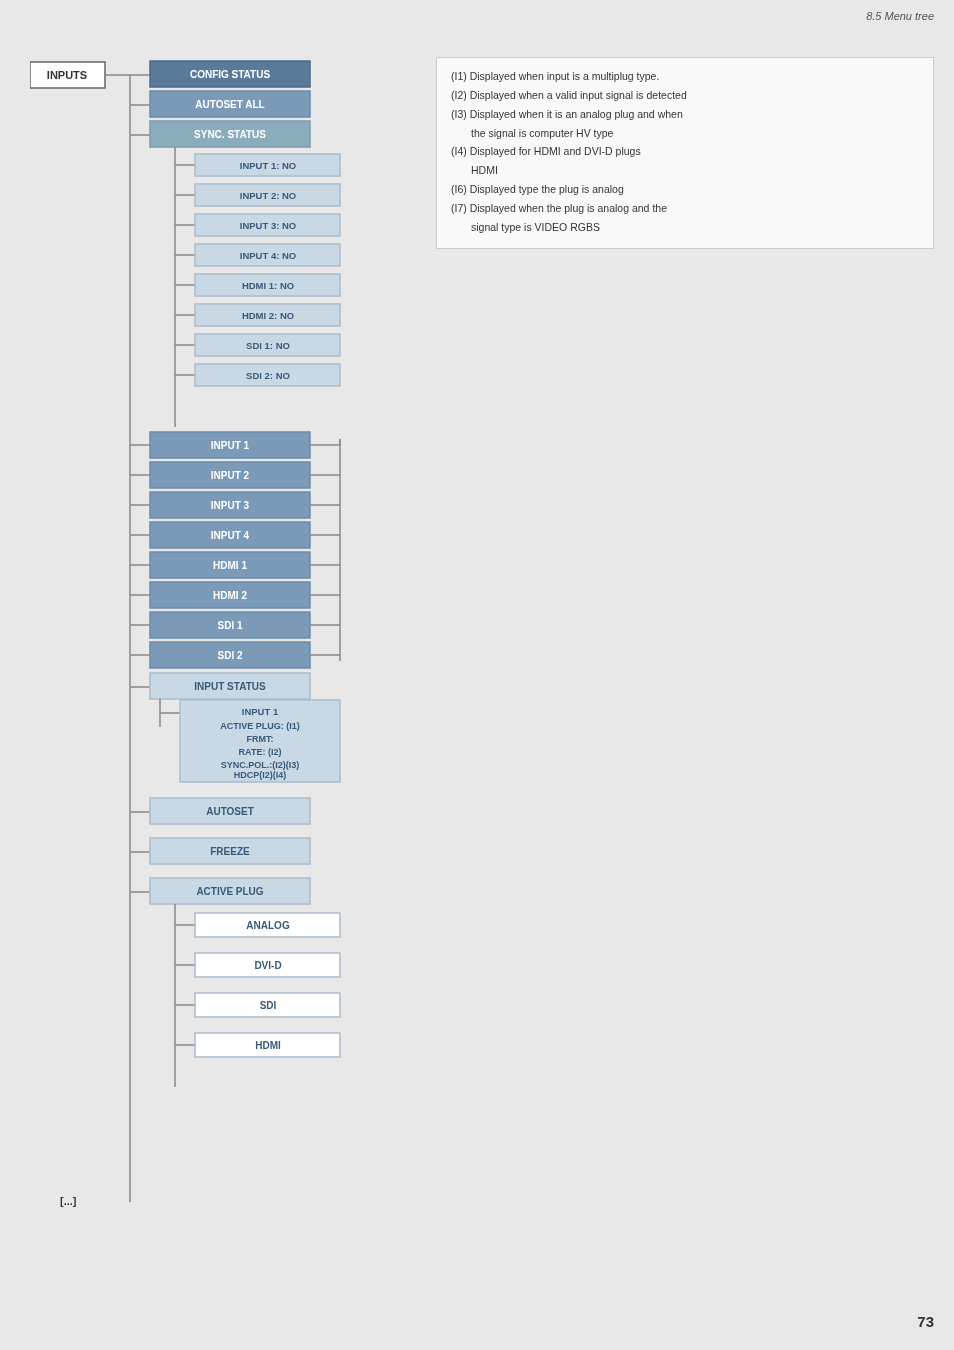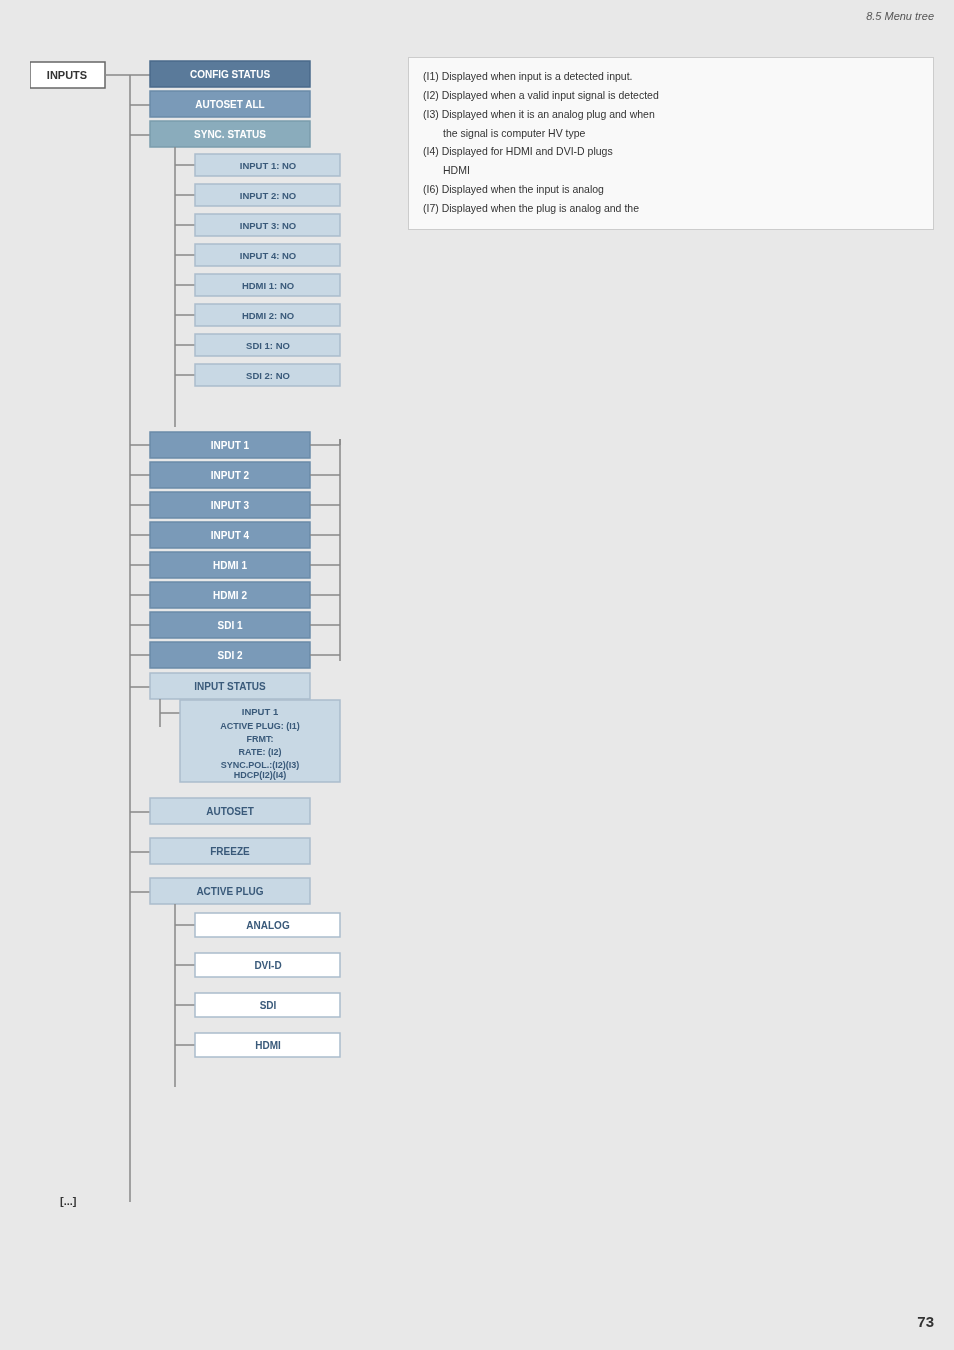--- a/index.html
+++ b/index.html
@@ -19,21 +19,21 @@
       font-style: italic;
       font-size: 11px;
       color: #555;
       margin-left: 17px;
     }
 
     .main-content {
       display: flex;
       flex-direction: row;
       padding: 20px 20px 20px 30px;
-      gap: 18px;
+      gap: 46px;
     }
 
     
     .tree-section {
       flex: 0 0 360px;
       position: relative;
     }
 
     
     .legend-section {
@@ -216,24 +216,25 @@
 
       <line x1="145" y1="998" x2="165" y2="998" stroke="#888" stroke-width="1.5"></line>
       <rect x="165" y="986" width="145" height="24" fill="white" stroke="#aabccc" stroke-width="1.5"></rect>
       <text x="238" y="1002" text-anchor="middle" font-family="Arial" font-weight="bold" font-size="10" fill="#3a5a7a">HDMI</text>
 
       <text x="30" y="1158" font-family="Arial" font-weight="bold" font-size="11" fill="#333">[...]</text>
     </svg>
   </div>
 
   <div class="legend-section">
-    <span class="legend-item">(I1) Displayed when input is a detected input.</span>
+    <span class="legend-item">(I1) Displayed when input is a multiplug type.</span>
     <span class="legend-item">(I2) Displayed when a valid input signal is detected</span>
     <span class="legend-item">(I3) Displayed when it is an analog plug and when</span>
     <span class="legend-item legend-indent">the signal is computer HV type</span>
     <span class="legend-item">(I4) Displayed for HDMI and DVI-D plugs</span>
     <span class="legend-item legend-indent">HDMI</span>
-    <span class="legend-item">(I6) Displayed when the input is analog</span>
+    <span class="legend-item">(I6) Displayed type the plug is analog</span>
     <span class="legend-item">(I7) Displayed when the plug is analog and the</span>
+    <span class="legend-item legend-indent">signal type is VIDEO RGBS</span>
   </div>
 </div>
 
 <div class="page-number">73</div>
 
 </body></html>

